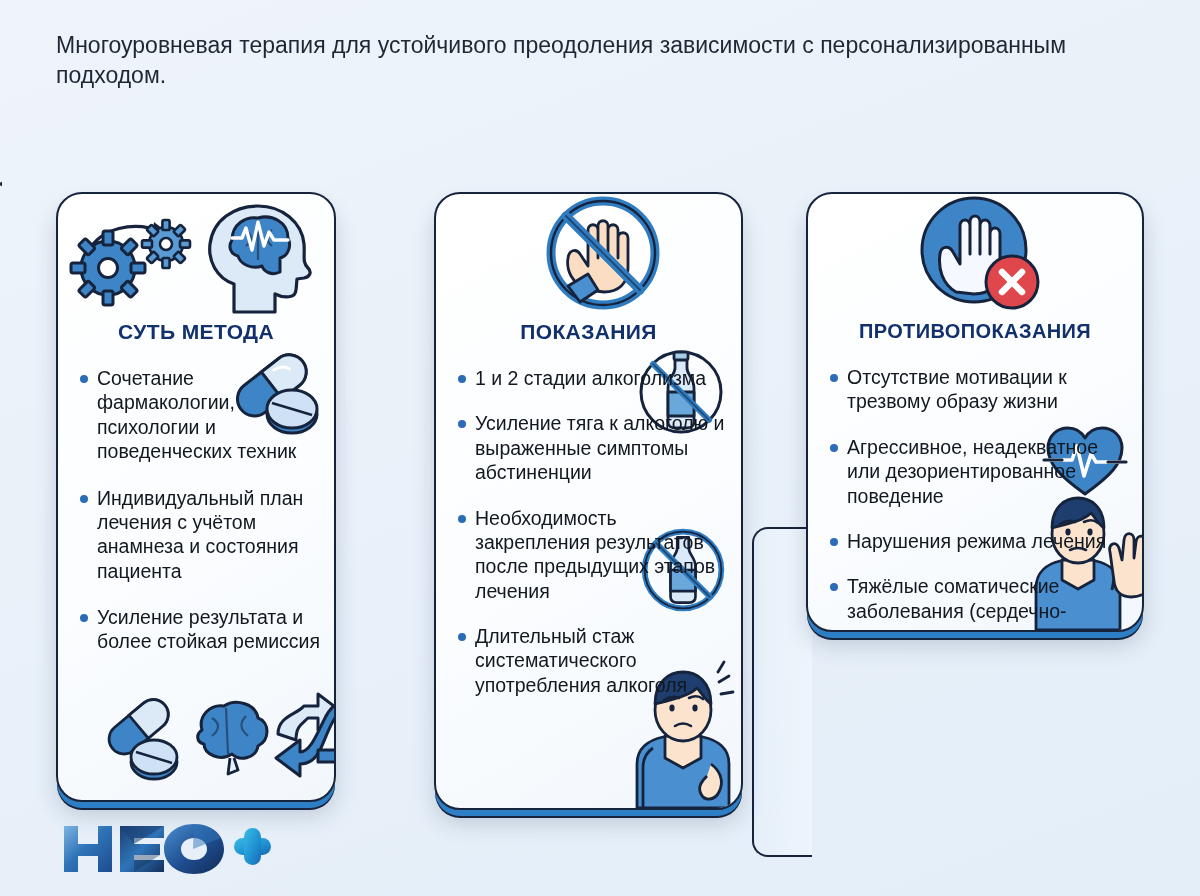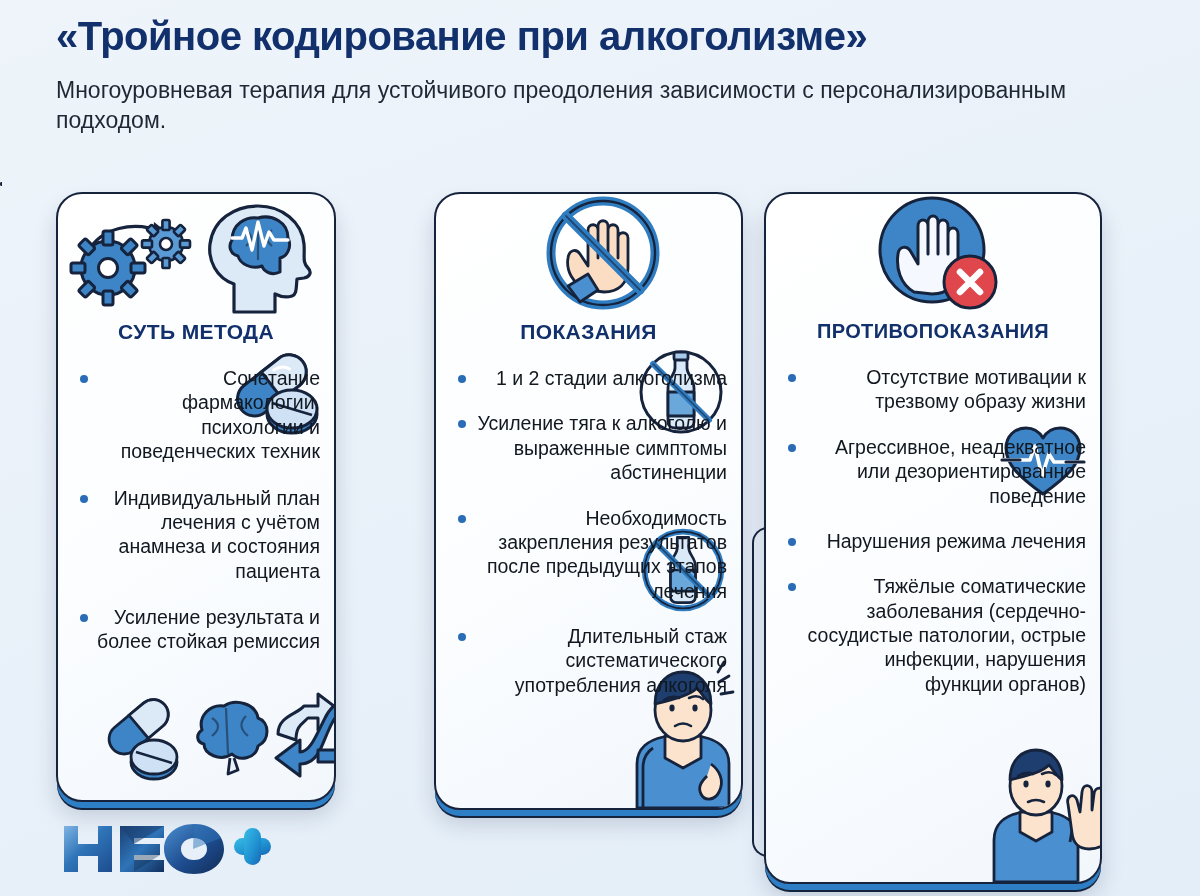--- a/index.html
+++ b/index.html
@@ -57,21 +57,21 @@
     top: 10px;
     background: linear-gradient(150deg, #ffffff 0%, #fbfdff 55%, #f2f7fc 100%);
     border: 2.5px solid #16233d;
     border-radius: 26px;
     box-shadow: 0 7px 0 -1px #2d7ec4, 0 9px 0 -1px #16233d, 0 14px 22px rgba(22,40,75,.18);
     overflow: hidden;
   }
 
   .card-1 { left: 56px;  width: 280px; height: 610px; }
   .card-2 { left: 434px; width: 309px; height: 618px; }
-  .card-3 { left: 764px; width: 338px; height: 692px; }
+  .card-3 { left: 806px; width: 338px; height: 440px; }
 
   
   .connector {
     position: absolute;
     border: 2.5px solid #16233d;
     border-right: none;
     border-radius: 16px 0 0 16px;
     background: linear-gradient(90deg, rgba(255,255,255,.0), rgba(240,247,253,.75));
     z-index: 0;
   }
@@ -91,21 +91,20 @@
     margin-top: -2px;
   }
   .card-3 .card-title { font-size: 20px; }
 
   .bullets {
     list-style: none;
     margin: 22px 0 0 0;
     padding: 0 14px 0 20px;
     position: relative;
     z-index: 3;
-    text-align: right;
   }
 
   .bullets li {
     position: relative;
     padding-left: 19px;
     margin-bottom: 22px;
     font-size: 19.5px;
     line-height: 1.25;
     color: #121820;
     font-weight: 400;
@@ -148,21 +147,20 @@
     bottom: 16px;
     display: flex;
     align-items: center;
     height: 62px;
   }
 </style>
 </head>
 <body>
 
 <div class="header">
-  <div class="page-title">«Тройное кодирование при алкоголизме»</div>
   <div class="page-subtitle">Многоуровневая терапия для устойчивого преодоления зависимости с персонализированным подходом.</div>
 </div>
 
 <div class="deck">
 
   <div class="connector"></div>
   <div class="connector conn-2"></div>
 
   <div class="card card-1">
 

